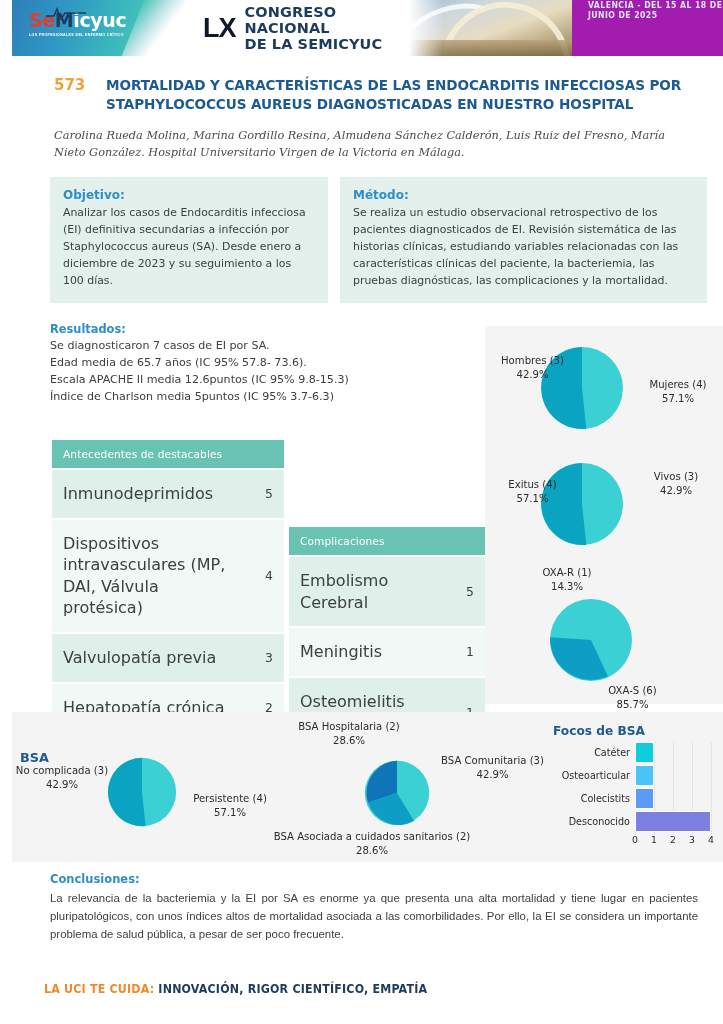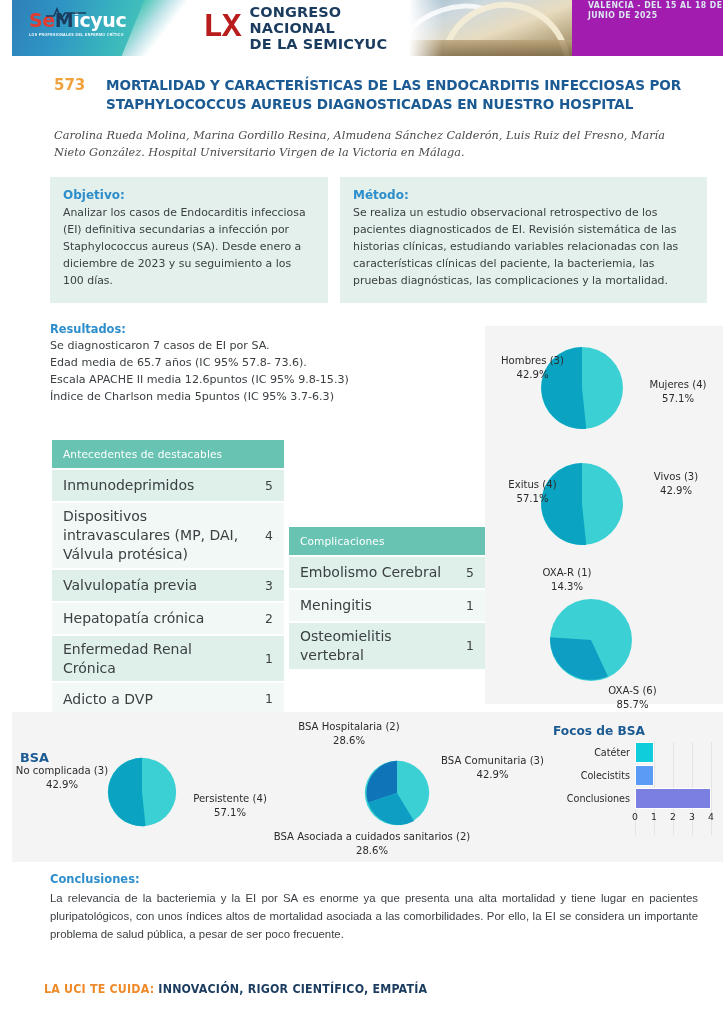--- a/index.html
+++ b/index.html
@@ -25,21 +25,21 @@
   }
   .logo-wrap { position: absolute; left: 17px; top: 11px; }
   .logo-word { font-size: 19px; font-weight: 700; letter-spacing: -0.4px; line-height: 1; font-family: "DejaVu Sans", sans-serif; }
   .logo-se { color: #e03c31; }
   .logo-m  { color: #1b3c5e; }
   .logo-rest { color: #ffffff; }
   .logo-sub { font-size: 3.6px; color: #ffffff; letter-spacing: 0.35px; margin-top: 3px; font-weight: 700; }
   .logo-ekg { position: absolute; left: 34px; top: 7px; }
 
   .hdr-title { flex: 0 0 auto; display: flex; align-items: center; padding-left: 26px; width: 232px; }
-  .hdr-lx { font-size: 33px; font-weight: 700; color: #b91c1c; line-height: .9; margin-right: 9px; font-family: Liberation Mono, monospace; letter-spacing:-1px;}
+  .hdr-lx { font-size: 27px; font-weight: 700; color: #0f172a; line-height: .9; margin-right: 9px; font-family: Liberation Sans, sans-serif; letter-spacing:-1px;}
   .hdr-cn { color: #1b3c5e; font-weight: 700; font-size: 14.5px; line-height: 1.12; letter-spacing: 0.1px; font-family: "DejaVu Sans", sans-serif; }
 
   .hdr-photo {
     width: 163px; height: 56px; position: relative; overflow: hidden;
     background: linear-gradient(160deg,#9cb9cc 0%, #cdd8de 25%, #e8dcc0 55%, #b9a882 80%, #8e7f63 100%);
   }
   .hdr-photo .arc1 {
     position: absolute; left: -12px; top: 6px; width: 110px; height: 70px;
     border: 5px solid rgba(255,255,255,.75); border-radius: 50%;
     border-color: rgba(255,255,255,.8) transparent transparent transparent; transform: rotate(-18deg);
@@ -75,21 +75,21 @@
   .res { margin: 19px 0 0 38px; width: 420px; }
   .res-head { color: #2d8ecb; font-weight: 700; font-size: 11.4px; margin-bottom: 2px; font-family:"DejaVu Sans", sans-serif;}
   .res-line { color: #3c4043; font-size: 11.1px; line-height: 1.52; font-family:"DejaVu Sans", sans-serif;}
 
   
   .tbl { border-collapse: separate; border-spacing: 0 2px; font-family:"DejaVu Sans", sans-serif;}
   .tbl .th {
     background: #69c3b2; color: #ffffff; font-size: 10.6px; font-weight: 400;
     padding: 8px 11px; letter-spacing: .1px;
   }
-  .tbl td.lbl { font-size: 14px; color: #3c4043; padding: 4px 11px; line-height: 1.35; }
+  .tbl td.lbl { font-size: 16px; color: #3c4043; padding: 13px 11px; line-height: 1.35; }
   .tbl td.val { font-size: 12.4px; color: #3c4043; padding: 8px 10px; text-align: center; width: 30px; }
   .row-a td { background: #dff0ea; }
   .row-b td { background: #f1f8f5; }
   .t-ante { position: absolute; left: 40px; top: 438px; width: 232px; }
   .t-comp { position: absolute; left: 277px; top: 525px; width: 196px; }
 
   
   .pie-panel { position: absolute; left: 473px; top: 326px; width: 250px; height: 378px; background: #f4f4f4; }
   .pie-box { position: absolute; }
   .pie-lbl { position: absolute; font-size: 10.1px; color: #2b2b2b; line-height: 1.35; text-align: center; white-space: nowrap; font-family:"DejaVu Sans", sans-serif;}
@@ -326,27 +326,33 @@
         <div class="grid-line" style="left:76px;"></div>
       </div>
 
       <div class="bar-row">
         <div class="bar-name">Catéter</div>
         <div class="bar-track">
           <div class="bar-fill" style="width:19px; background:#0fcddb;"></div>
         </div>
       </div>
       <div class="bar-row">
+        <div class="bar-name">Osteoarticular</div>
+        <div class="bar-track">
+          <div class="bar-fill" style="width:19px; background:#4cc3f7;"></div>
+        </div>
+      </div>
+      <div class="bar-row">
         <div class="bar-name">Colecistits</div>
         <div class="bar-track">
           <div class="bar-fill" style="width:19px; background:#5b9bf5;"></div>
         </div>
       </div>
       <div class="bar-row">
-        <div class="bar-name">Conclusiones</div>
+        <div class="bar-name">Desconocido</div>
         <div class="bar-track">
           <div class="bar-fill" style="width:76px; background:#7b7fe0;"></div>
         </div>
       </div>
 
       <div class="bar-axis">
         <span class="bar-tick" style="left:0px;">0</span>
         <span class="bar-tick" style="left:19px;">1</span>
         <span class="bar-tick" style="left:38px;">2</span>
         <span class="bar-tick" style="left:57px;">3</span>

